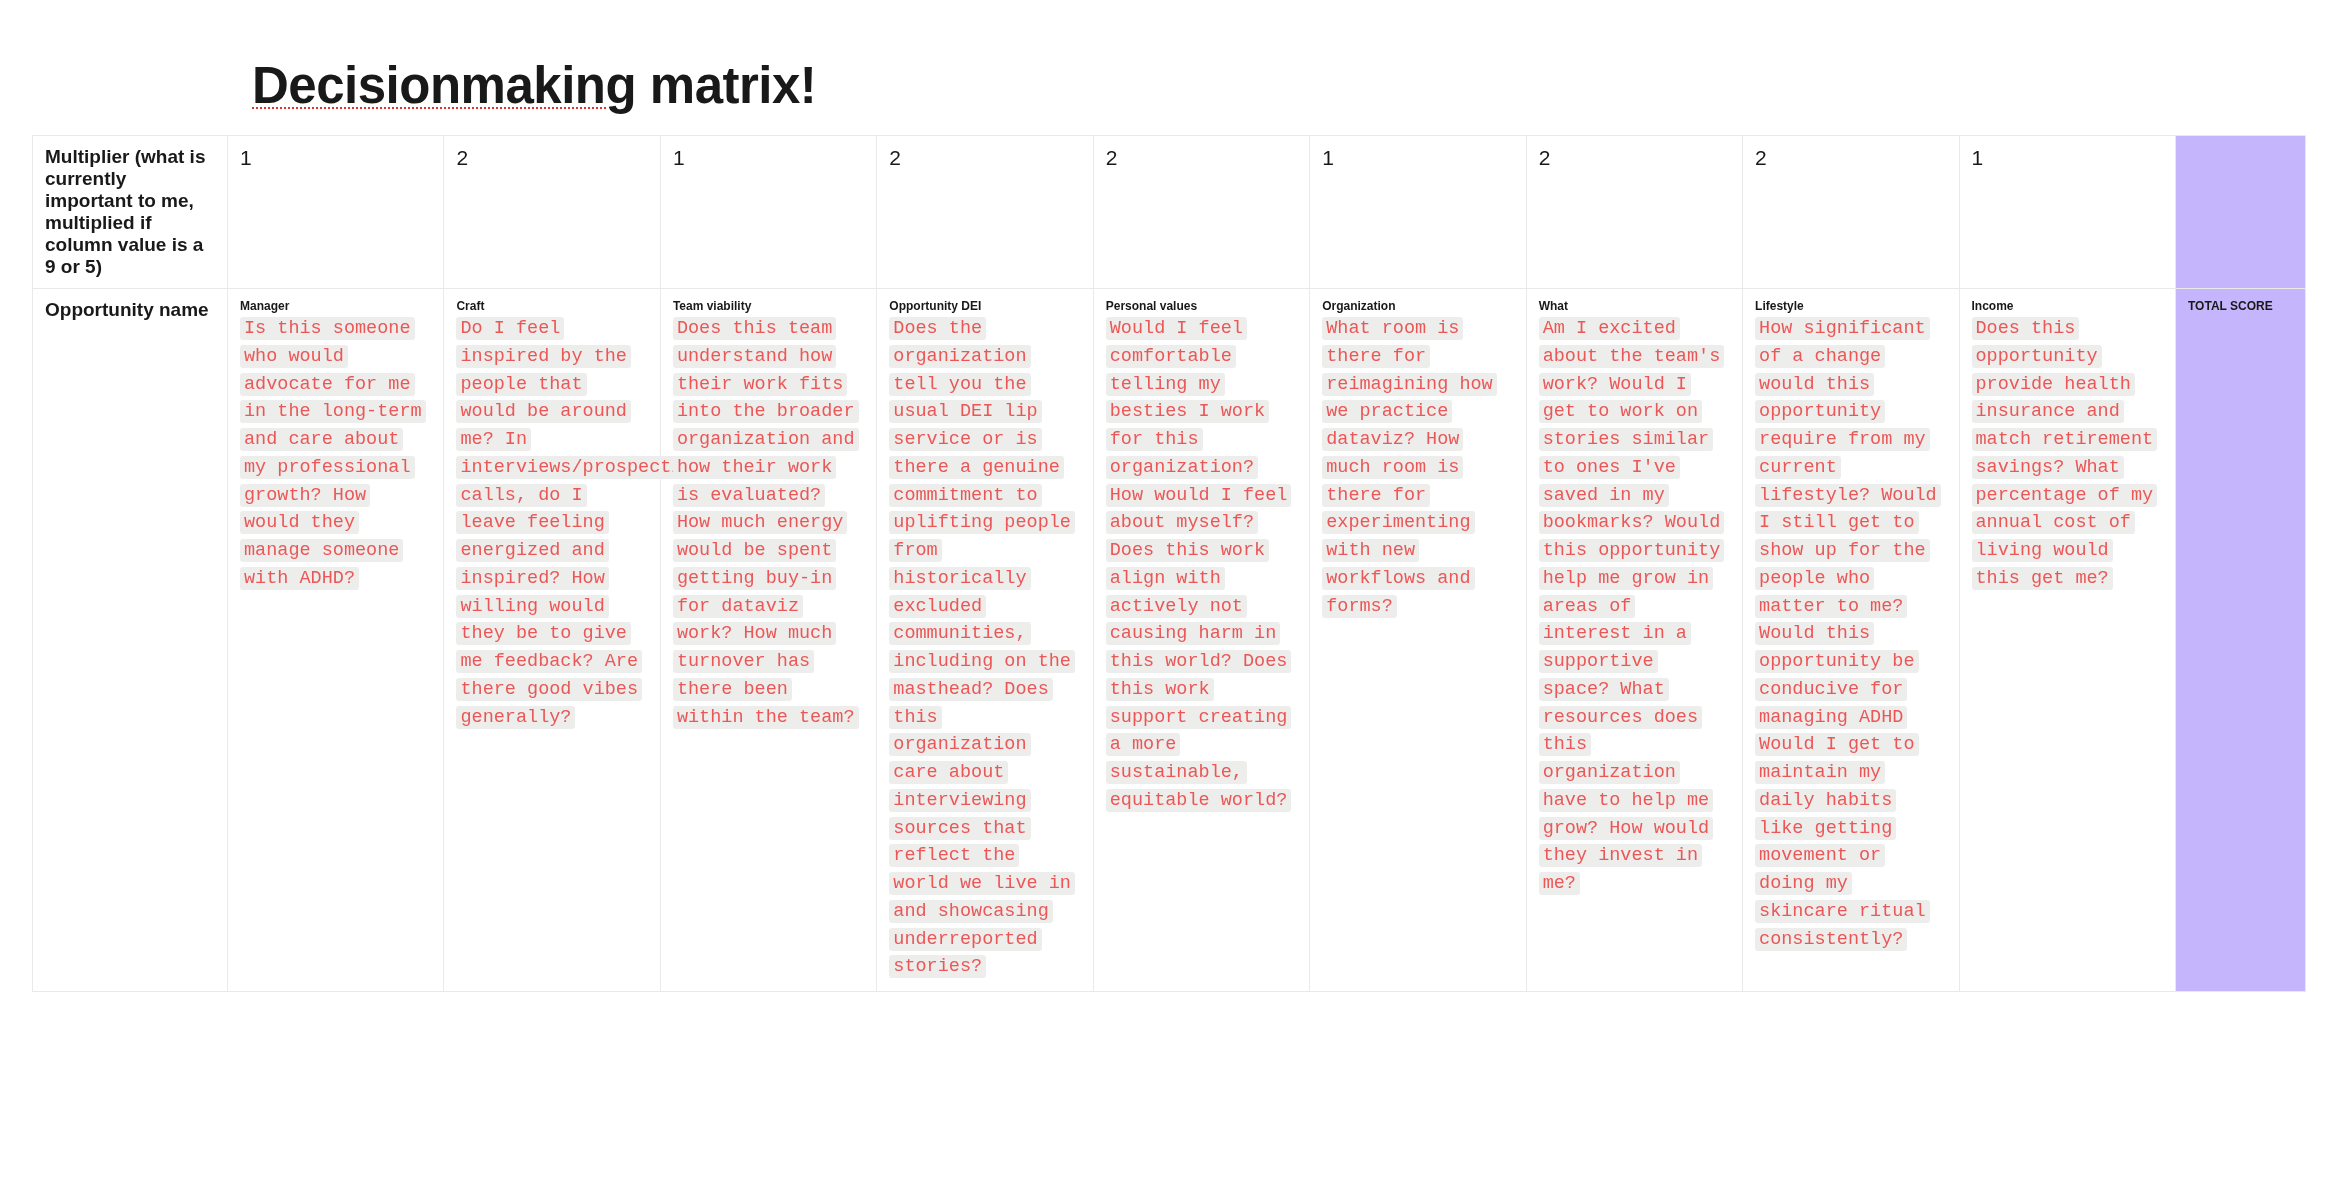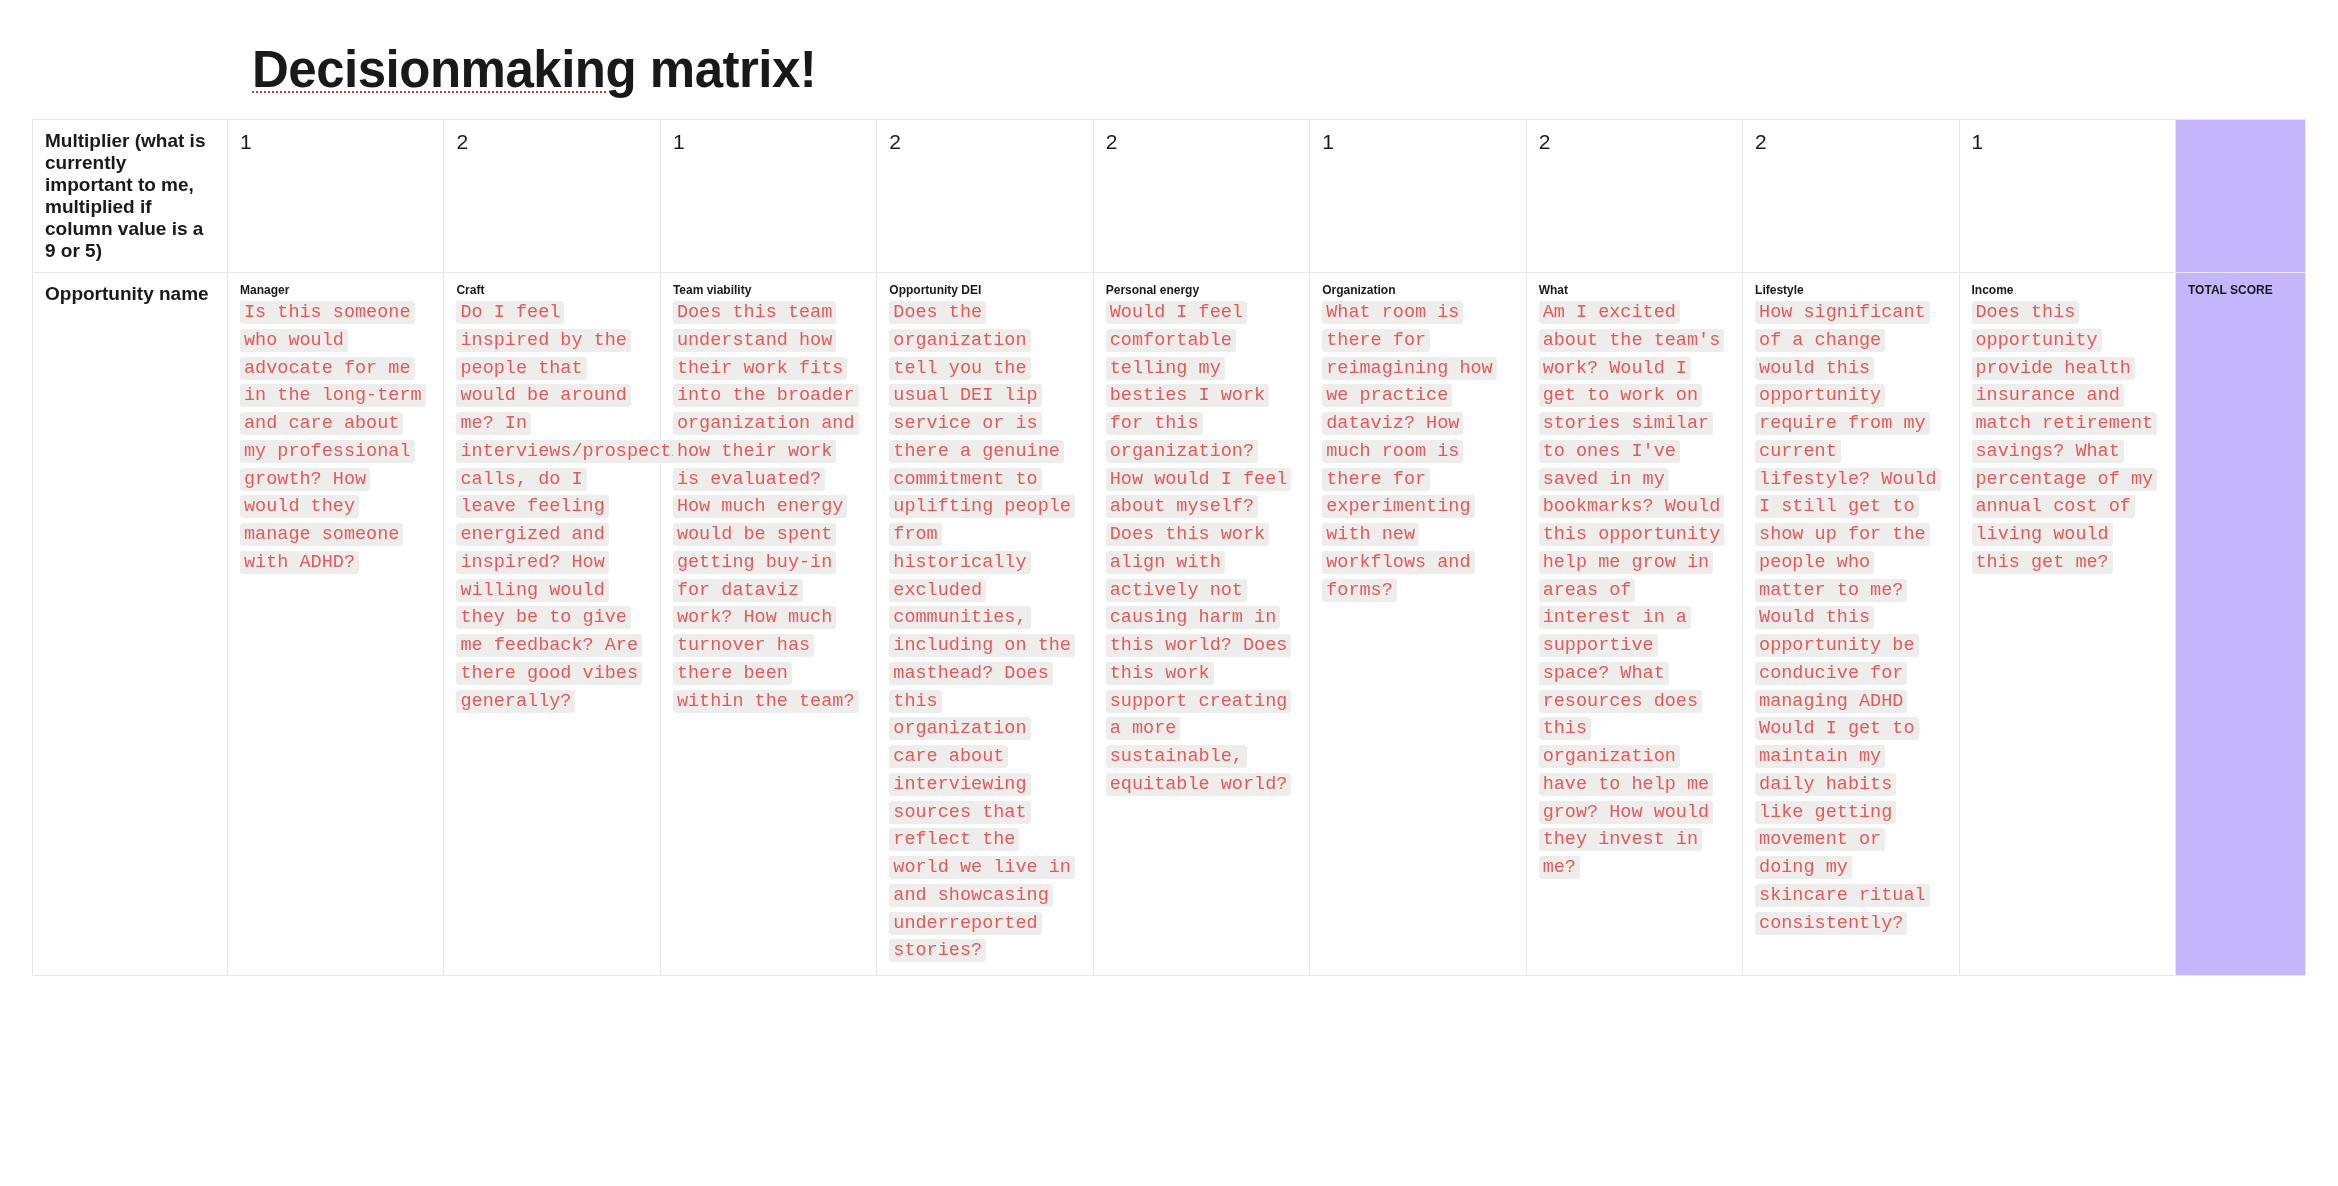--- a/index.html
+++ b/index.html
@@ -6,20 +6,21 @@
   body {
     margin: 0;
     padding: 0;
     background: #ffffff;
     font-family: -apple-system, BlinkMacSystemFont, "Segoe UI", Helvetica, Arial, sans-serif;
     color: #191919;
     font-size: 20px;
   }
   .page {
     padding: 30px 32px 40px 32px;
+    margin-top: 16px;
   }
   .title {
     font-size: 51px;
     font-weight: 700;
     margin: 10px 0 20px 220px;
     letter-spacing: -0.5px;
   }
   .spellcheck {
     text-decoration: underline dotted #e03131;
     text-decoration-thickness: 2px;
@@ -120,21 +121,21 @@
       </td>
       <td>
         <span class="col-heading">Team viability</span>
         <span class="desc">Does this team understand how their work fits into the broader organization and how their work is evaluated? How much energy would be spent getting buy-in for dataviz work? How much turnover has there been within the team?</span>
       </td>
       <td>
         <span class="col-heading">Opportunity DEI</span>
         <span class="desc">Does the organization tell you the usual DEI lip service or is there a genuine commitment to uplifting people from historically excluded communities, including on the masthead? Does this organization care about interviewing sources that reflect the world we live in and showcasing underreported stories?</span>
       </td>
       <td>
-        <span class="col-heading">Personal energy</span>
+        <span class="col-heading">Personal values</span>
         <span class="desc">Would I feel comfortable telling my besties I work for this organization? How would I feel about myself? Does this work align with actively not causing harm in this world? Does this work support creating a more sustainable, equitable world?</span>
       </td>
       <td>
         <span class="col-heading">Organization</span>
         <span class="desc">What room is there for reimagining how we practice dataviz? How much room is there for experimenting with new workflows and forms?</span>
       </td>
       <td>
         <span class="col-heading">What</span>
         <span class="desc">Am I excited about the team's work? Would I get to work on stories similar to ones I've saved in my bookmarks? Would this opportunity help me grow in areas of interest in a supportive space? What resources does this organization have to help me grow? How would they invest in me?</span>
       </td>

